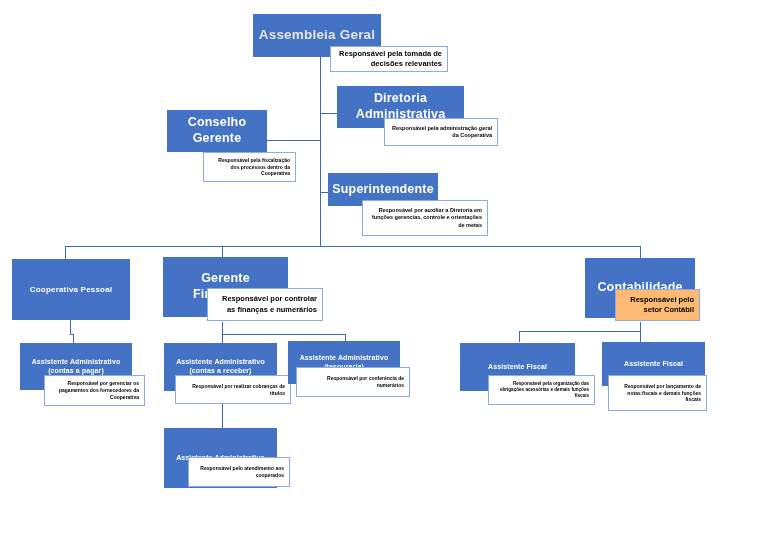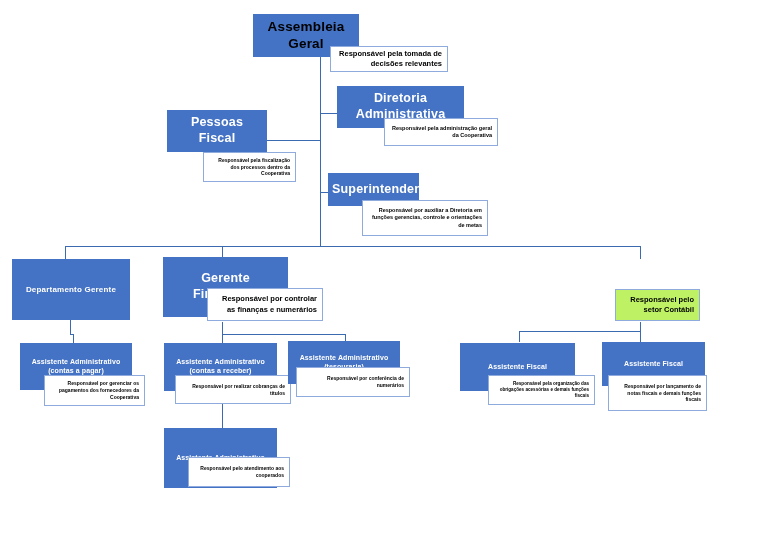--- a/index.html
+++ b/index.html
@@ -95,60 +95,63 @@
   <div class="line v" style="left: 222px; top: 334px; height: 10px; background: rgb(60, 106, 176);"></div>
   <div class="line v" style="left: 345px; top: 334px; height: 9px; background: rgb(60, 106, 176);"></div>
 
   <div class="line v" style="left: 222px; top: 404px; height: 25px; background: rgb(60, 106, 176);"></div>
 
   <div class="line v" style="left: 640px; top: 322px; height: 9px; background: rgb(60, 106, 176);"></div>
   <div class="line h" style="left: 519px; top: 331px; width: 121px; background: rgb(60, 106, 176);"></div>
   <div class="line v" style="left: 519px; top: 331px; height: 11px; background: rgb(60, 106, 176);"></div>
   <div class="line v" style="left: 640px; top: 331px; height: 11px; background: rgb(60, 106, 176);"></div>
 
-  <div class="node lvl1" style="left: 253px; top: 14px; width: 106px; height: 43px; background: rgb(68, 114, 196); color: #000000;">
+  <div class="node lvl1" style="left: 253px; top: 14px; width: 128px; height: 43px; background: rgb(68, 114, 196); color: #e5e5e5;">
     <span class="ntext">Assembleia Geral</span>
   </div>
   <div class="note n-med" style="left: 330px; top: 46px; width: 118px; height: 26px; border-color: rgb(143, 170, 220); background: rgb(255, 255, 255);">
     <span class="ntext">Responsável pela tomada de decisões relevantes</span>
   </div>
 
   <div class="node lvl2" style="left: 337px; top: 86px; width: 127px; height: 42px; background: rgb(68, 114, 196); color: rgb(255, 255, 255);">
     <span class="ntext">Diretoria Administrativa</span>
   </div>
   <div class="note n-sm" style="left: 384px; top: 118px; width: 114px; height: 28px; border-color: rgb(143, 170, 220); background: rgb(255, 255, 255);">
     <span class="ntext">Responsável pela administração geral da Cooperativa</span>
   </div>
 
   <div class="node lvl2" style="left: 167px; top: 110px; width: 100px; height: 42px; background: rgb(68, 114, 196); color: rgb(255, 255, 255);">
-    <span class="ntext">Pessoas Fiscal</span>
+    <span class="ntext">Conselho Gerente</span>
   </div>
   <div class="note n-xs" style="left: 203px; top: 152px; width: 93px; height: 30px; border-color: rgb(143, 170, 220); background: rgb(255, 255, 255);">
     <span class="ntext">Responsável pela fiscalização dos processos dentro da Cooperativa</span>
   </div>
 
-  <div class="node lvl3" style="left: 328px; top: 173px; width: 91px; height: 33px; background: rgb(68, 114, 196); color: rgb(255, 255, 255);">
+  <div class="node lvl3" style="left: 328px; top: 173px; width: 110px; height: 33px; background: rgb(68, 114, 196); color: rgb(255, 255, 255);">
     <span class="ntext">Superintendente</span>
   </div>
   <div class="note n-sm" style="left: 362px; top: 200px; width: 126px; height: 36px; border-color: rgb(143, 170, 220); background: rgb(255, 255, 255);">
     <span class="ntext">Responsável por auxiliar a Diretoria em funções gerencias, controle e orientações de metas</span>
   </div>
 
   <div class="node lvl4" style="left: 12px; top: 259px; width: 118px; height: 61px; background: rgb(68, 114, 196); color: rgb(255, 255, 255);">
-    <span class="ntext">Departamento Gerente</span>
+    <span class="ntext">Cooperativa Pessoal</span>
   </div>
 
   <div class="node lvl3" style="left: 163px; top: 257px; width: 125px; height: 60px; background: rgb(68, 114, 196); color: rgb(255, 255, 255);">
     <span class="ntext">Gerente Financeiro</span>
   </div>
   <div class="note n-med" style="left: 207px; top: 288px; width: 116px; height: 33px; border-color: rgb(143, 170, 220); background: rgb(255, 255, 255);">
     <span class="ntext">Responsável por controlar as finanças e numerários</span>
   </div>
 
-  <div class="note n-med" style="left: 615px; top: 289px; width: 85px; height: 32px; border-color: rgb(143, 170, 220); background: #bef264;">
+  <div class="node lvl3" style="left: 585px; top: 258px; width: 110px; height: 60px; background: rgb(68, 114, 196); color: rgb(255, 255, 255);">
+    <span class="ntext">Contabilidade</span>
+  </div>
+  <div class="note n-med" style="left: 615px; top: 289px; width: 85px; height: 32px; border-color: rgb(143, 170, 220); background: #fdba74;">
     <span class="ntext">Responsável pelo setor Contábil</span>
   </div>
 
   <div class="node lvl5" style="left: 20px; top: 343px; width: 112px; height: 47px; background: rgb(68, 114, 196); color: rgb(255, 255, 255);">
     <span class="ntext">Assistente Administrativo (contas a pagar)</span>
   </div>
   <div class="note n-xs" style="left: 44px; top: 375px; width: 101px; height: 31px; border-color: rgb(143, 170, 220); background: rgb(255, 255, 255);">
     <span class="ntext">Responsável por gerenciar os pagamentos dos fornecedores da Cooperativa</span>
   </div>
 

